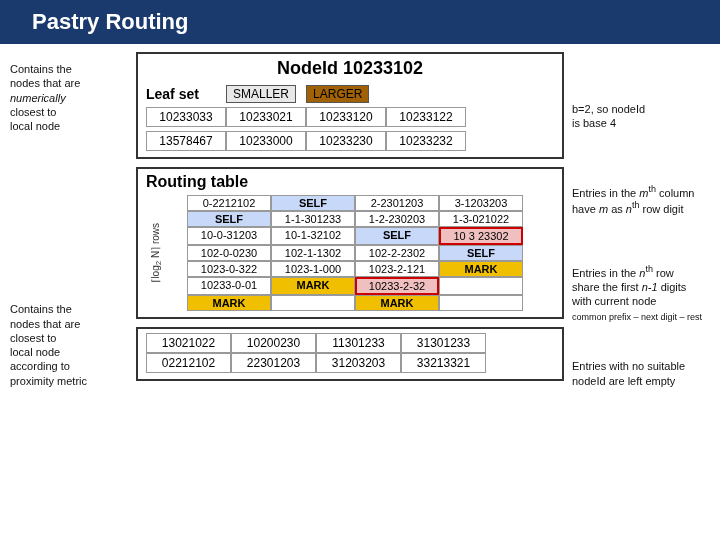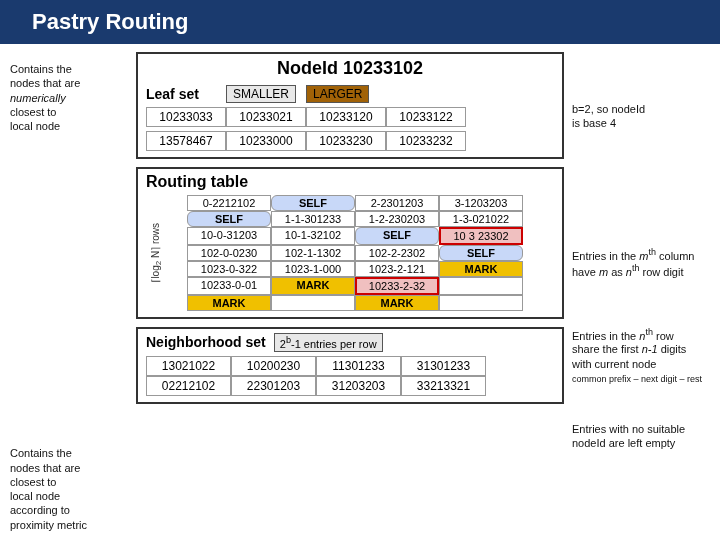--- a/index.html
+++ b/index.html
@@ -20,21 +20,21 @@
       font-weight: bold;
       padding: 8px 32px;
       height: 44px;
       display: flex;
       align-items: center;
     }
 
     #main-content {
       display: flex;
       padding: 8px 10px;
-      height: 496px;
+      height: 352px;
       gap: 8px;
     }
 
     
     #left-sidebar {
       width: 118px;
       display: flex;
       flex-direction: column;
       justify-content: space-between;
       font-size: 11px;
@@ -144,21 +144,20 @@
       font-size: 11px;
       min-width: 84px;
       text-align: center;
       background: #fff;
     }
 
     .rt-cell.self-cell {
       background: #c8d8f8;
       font-weight: bold;
       color: #000;
-      border-radius: 6px;
     }
 
     .rt-cell.mark-cell {
       background: #f0c000;
       font-weight: bold;
     }
 
     .rt-cell.highlight-red {
       background: #f0c0c0;
       border: 2px solid #c00;
@@ -349,24 +348,20 @@
             <div class="rt-cell mark-cell">MARK</div>
             <div class="rt-cell"></div>
             <div class="rt-cell mark-cell">MARK</div>
             <div class="rt-cell"></div>
           </div>
         </div>
       </div>
     </div>
 
     <div id="neighborhood-set-section">
-      <div id="neighborhood-set-header">
-        <span id="neighborhood-set-label">Neighborhood set</span>
-        <span class="ns-badge">2<sup>b</sup>-1 entries per row</span>
-      </div>
       <div class="ns-row">
         <div class="ns-cell">13021022</div>
         <div class="ns-cell">10200230</div>
         <div class="ns-cell">11301233</div>
         <div class="ns-cell">31301233</div>
       </div>
       <div class="ns-row">
         <div class="ns-cell">02212102</div>
         <div class="ns-cell">22301203</div>
         <div class="ns-cell">31203203</div>

